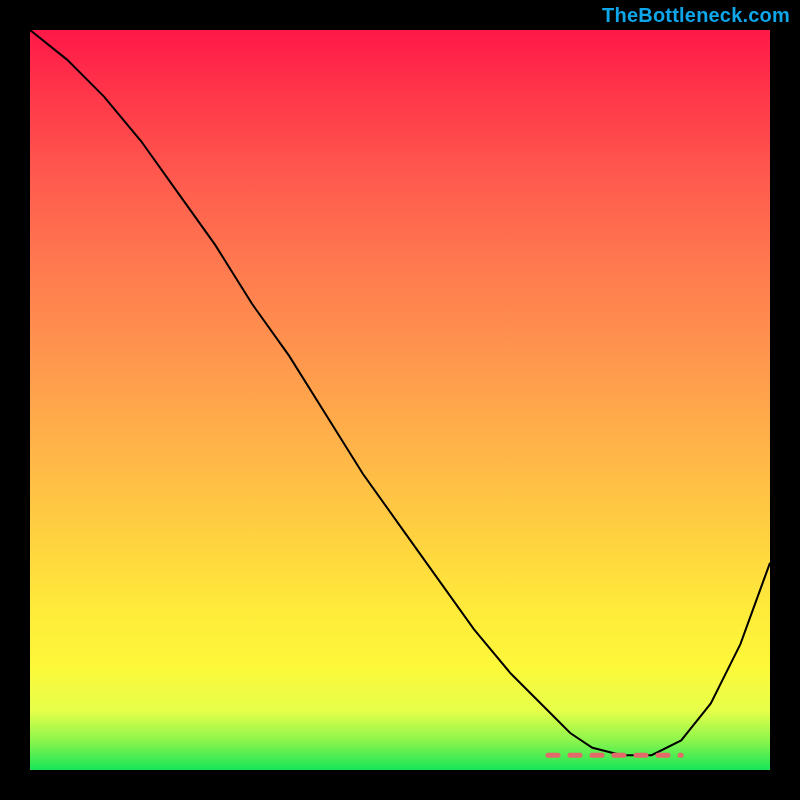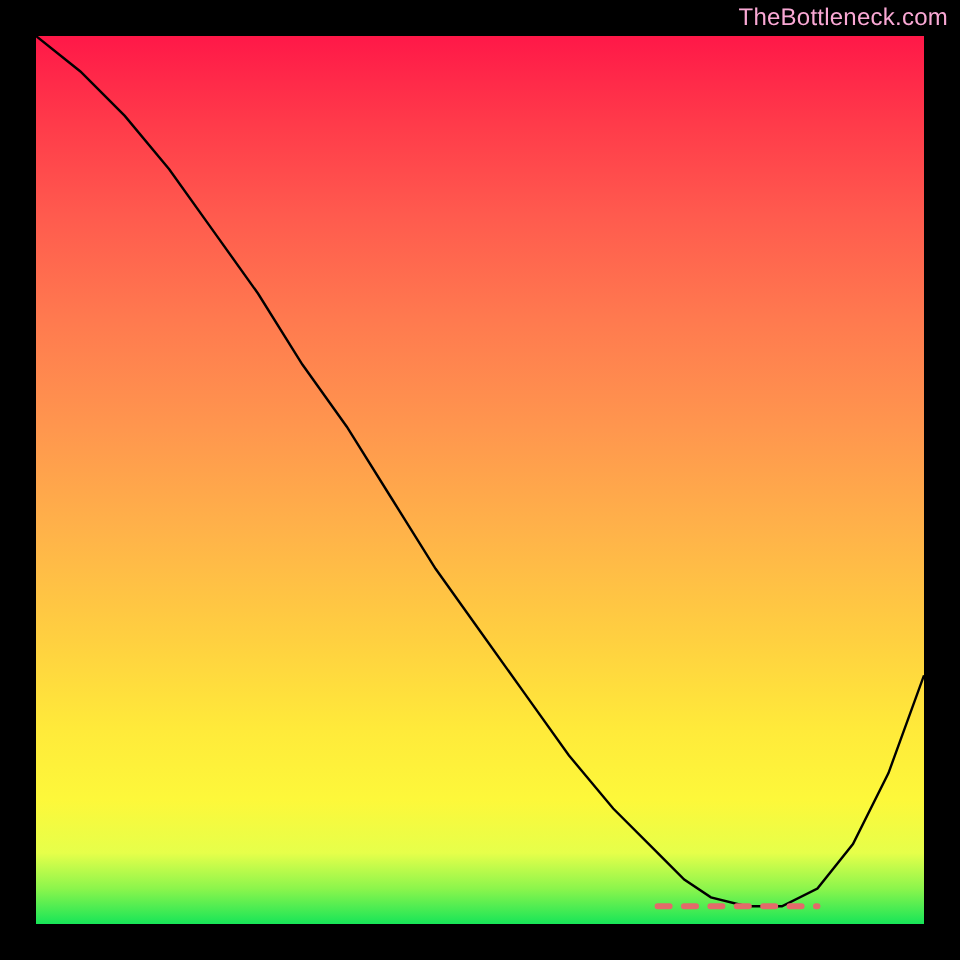--- a/index.html
+++ b/index.html
@@ -14,23 +14,23 @@
   .frame {
     position: relative;
     width: 800px;
     height: 800px;
     background: #000;
   }
   .watermark {
     position: absolute;
     top: 4px;
     right: 10px;
-    color: #f9a8d4;
+    color: #0ea5e9;
     font-size: 20px;
-    font-weight: 400;
+    font-weight: 700;
     letter-spacing: 0.2px;
     z-index: 5;
   }
   .plot-area {
     position: absolute;
     left: 30px;
     top: 30px;
     width: 740px;
     height: 740px;
     

